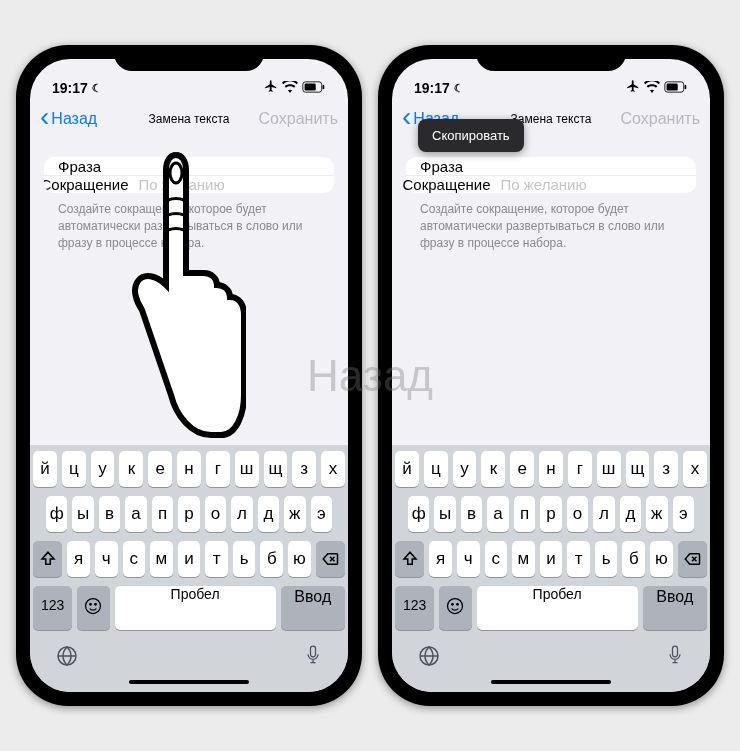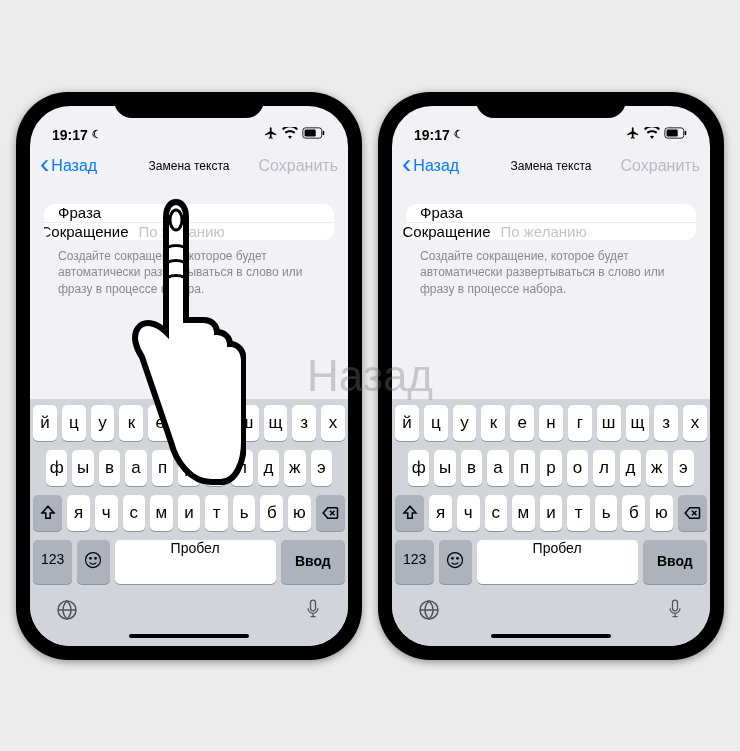--- a/index.html
+++ b/index.html
@@ -19,21 +19,21 @@
     left: 50%;
     top: 50%;
     transform: translate(-50%, -50%);
     font-size: 44px;
     color: rgba(120,120,120,0.35);
     font-weight: 300;
     pointer-events: none;
   }
   .phone {
     width: 346px;
-    height: 568px;
+    height: 661px;
     background: #000;
     border-radius: 52px;
     padding: 14px;
     position: relative;
     box-shadow: 0 2px 8px rgba(0,0,0,0.4);
   }
   .screen {
     width: 100%;
     height: 100%;
     background: #F2F1F6;
@@ -189,21 +189,21 @@
     flex: 1.3;
     display: flex;
     align-items: center;
     justify-content: center;
   }
   .key-special svg { width: 18px; height: 18px; }
   .kb-bottom { display: flex; gap: 5px; margin-bottom: 6px; }
   .key-123 { flex: 1.1; background: #ADB2BB; font-size: 14px; padding: 11px 0; }
   .key-emoji { flex: 0.9; background: #ADB2BB; font-size: 16px; padding: 10px 0; }
   .key-space { flex: 4.5; font-size: 14px; padding: 0 0; }
-  .key-enter { flex: 1.8; background: #ADB2BB; font-size: 14px; padding: 13px 0; font-weight: bold; }
+  .key-enter { flex: 1.8; background: #ADB2BB; font-size: 16px; padding: 2px 0; }
   .kb-footer { display: flex; justify-content: space-between; padding: 8px 22px 4px; font-size: 20px; color: #4F5359; }
   .home-indicator {
     width: 120px;
     height: 4px;
     background: #000;
     border-radius: 3px;
     margin: 3px auto 4px;
   }
   
   .finger {
@@ -387,20 +387,21 @@
     <div class="nav-bar">
       <div class="nav-back">
           <span>Назад</span>
         </div>
       <div class="nav-title">Замена текста</div>
       <div class="nav-save">Сохранить</div>
     </div>
     <div class="content">
       <div class="card" style="overflow:visible">
         <div class="context-menu">
+          <div class="menu-item">Скопировать</div>
           <div class="context-tail"></div>
         </div>
         <div class="field">
           <span class="field-label">Фраза</span>
           <span class="cursor"></span>
           <input class="field-input" style="">
         </div>
         <div class="field">
           <span class="field-label">Сокращение</span>
           <input class="field-input" placeholder="По желанию" style="">

